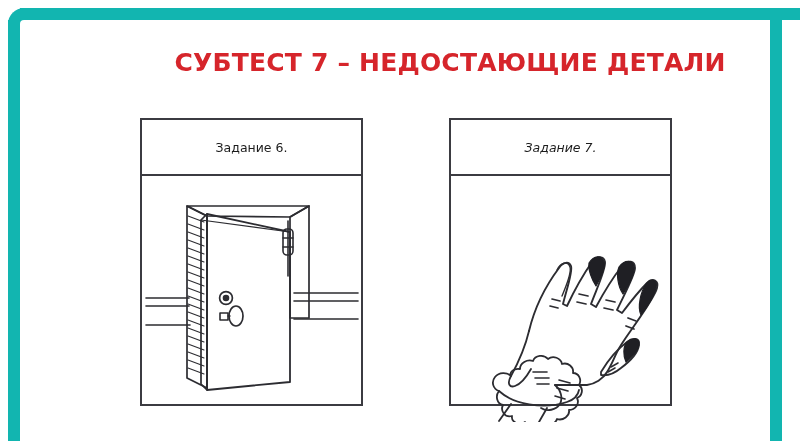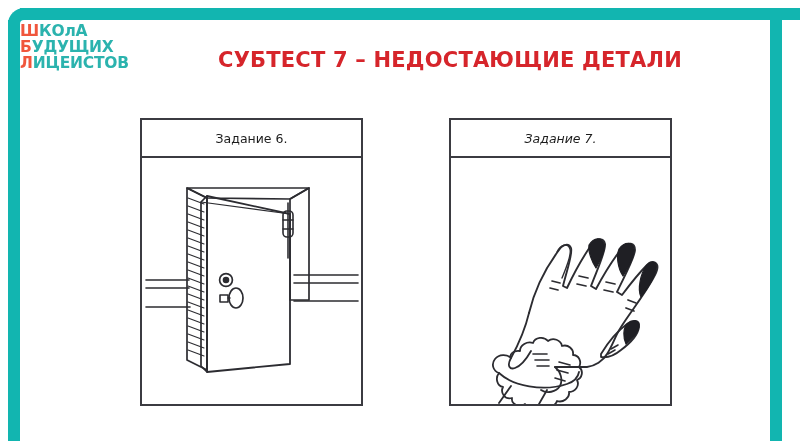--- a/index.html
+++ b/index.html
@@ -62,37 +62,37 @@
   .logo-line .accent { color: var(--logoRed); }
 
   
   .title {
     position: absolute;
     left: 140px; top: 48px;
     width: 620px;
     text-align: center;
     font-family: "DejaVu Sans", sans-serif;
     font-weight: bold;
-    font-size: 21px;
+    font-size: 25px;
     letter-spacing: 0.2px;
     color: var(--titleRed);
     white-space: nowrap;
   }
 
   
   .panel {
     position: absolute;
     border: 2px solid #3b3b41;
     background: #ffffff;
   }
   #panel-1 { left: 140px; top: 118px; width: 223px; height: 288px; }
   #panel-2 { left: 449px; top: 118px; width: 223px; height: 288px; font-style: italic; }
 
   .panel-header {
-    height: 38px;
+    height: 56px;
     border-bottom: 2px solid #3b3b41;
     display: flex;
     align-items: center;
     justify-content: center;
     font-family: "DejaVu Sans", sans-serif;
     font-size: 12.5px;
     color: #1c1c1c;
     text-align: right;
   }
   .panel-body {
@@ -105,31 +105,20 @@
 </head>
 <body>
 
 <div id="slide" style="--teal:#12B5B0; --titleRed:#D6252B; --logoRed:#F0563C; --logoTeal:#2BB3AE;">
 
   <div class="frame-top"></div>
   <div class="frame-left"></div>
   <div class="frame-corner"></div>
   <div class="frame-right"></div>
 
-  <div class="logo">
-    <div class="logo-line">
-      <span class="accent">Ш</span><span>КОлА</span>
-    </div>
-    <div class="logo-line">
-      <span class="accent">Б</span><span>УДУЩИХ</span>
-    </div>
-    <div class="logo-line">
-      <span class="accent">Л</span><span>ИЦЕИСТОВ</span>
-    </div>
-  </div>
 
   <div class="title">СУБТЕСТ 7 – НЕДОСТАЮЩИЕ ДЕТАЛИ</div>
 
   <div class="panel" id="panel-1">
     <div class="panel-header">Задание 6.</div>
     <div class="panel-body">
       <svg viewBox="0 0 219 246" xmlns="http://www.w3.org/2000/svg" fill="none" stroke="#2c2c31" stroke-width="1.7" stroke-linecap="round" stroke-linejoin="round">
 
         <g stroke-width="1.6">
           <line x1="4" y1="122" x2="47" y2="122"></line>

